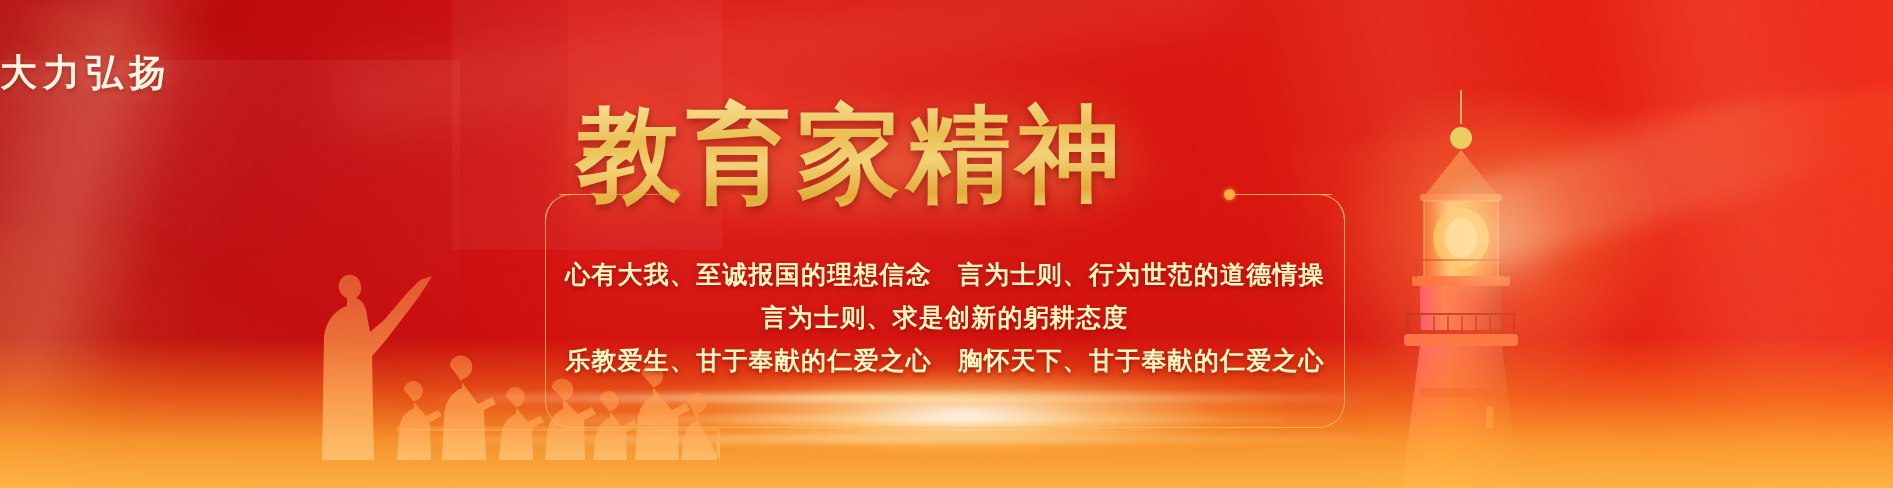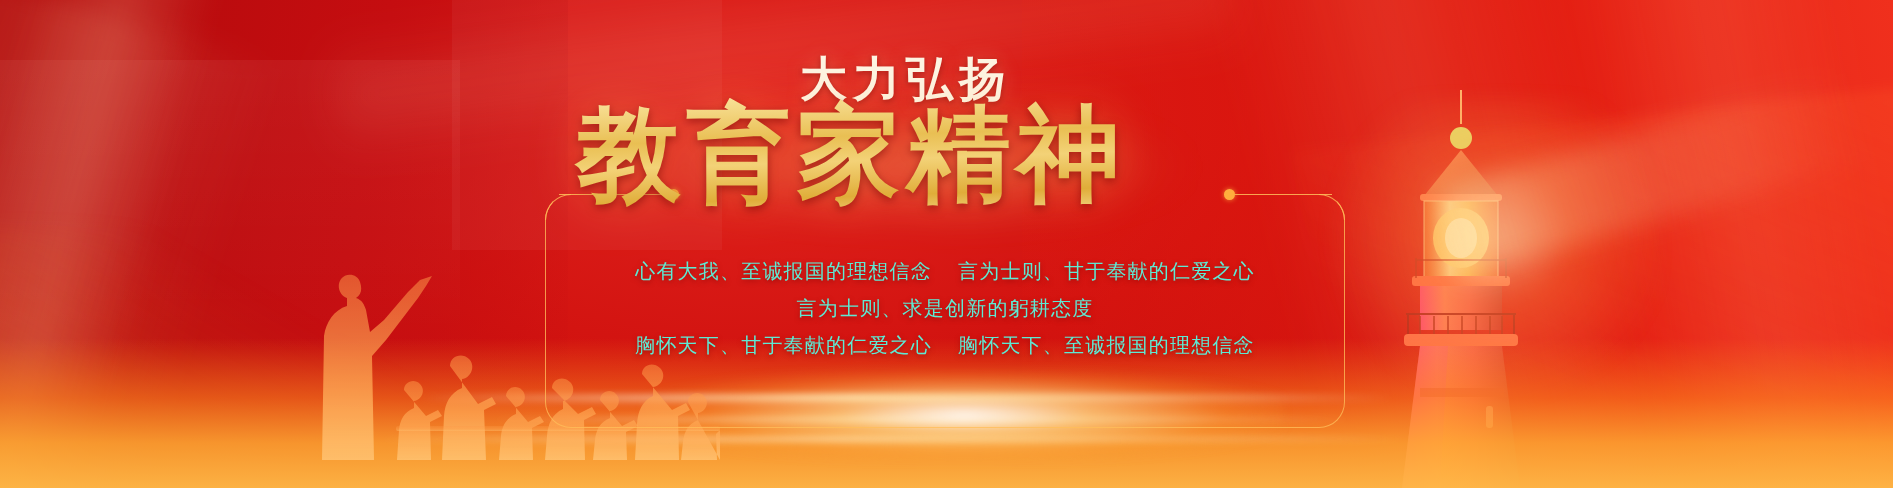--- a/index.html
+++ b/index.html
@@ -163,23 +163,22 @@
     background: #ffae3d;
     box-shadow: 0 0 5px rgba(255,170,60,.8);
   }
   .dot-left  { left: 668px; }
   .dot-right { left: 1224px; }
 
   
   .kicker {
     position: absolute;
     left: 0; right: 0; top: 48px;
-    text-align: center;
     padding-right: 81px;
-    font-size: 47px;
+    font-size: 37px;
     font-weight: bold;
     letter-spacing: 6px;
     color: #fdf4e2;
     text-shadow: 0 2px 6px rgba(120,0,0,.55), 0 0 18px rgba(255,200,150,.35);
   }
   .headline {
     position: absolute;
     left: 0; right: 0; top: 98px;
     text-align: center;
     padding-right: 190px;
@@ -214,24 +213,24 @@
     left: 545px; top: 258px;
     width: 800px;
   }
   .body-row {
     display: flex;
     justify-content: center;
     gap: 26px;
     margin-bottom: 10px;
   }
   .body-cell {
-    font-size: 20px;
-    font-weight: normal;
+    font-size: 25px;
+    font-weight: bold;
     letter-spacing: 1.2px;
-    color: #5eead4;
+    color: #fef9c3;
     white-space: nowrap;
     text-shadow: 0 2px 5px rgba(120,0,0,.6);
   }
 
   
   .people {
     position: absolute;
     left: 300px; bottom: 28px;
     width: 420px; height: 190px;
     opacity: .92;
@@ -372,24 +371,24 @@
   <div class="frame-dot dot-left"></div>
   <div class="frame-dot dot-right"></div>
 
   <div class="kicker">大力弘扬</div>
   <div class="headline-glow"></div>
   <div class="headline">教育家精神</div>
 
   <div class="body-lines">
     <div class="body-row">
       <span class="body-cell">心有大我、至诚报国的理想信念</span>
-      <span class="body-cell">言为士则、甘于奉献的仁爱之心</span>
+      <span class="body-cell">言为士则、行为世范的道德情操</span>
     </div>
     <div class="body-row">
       <span class="body-cell">言为士则、求是创新的躬耕态度</span>
     </div>
     <div class="body-row">
+      <span class="body-cell">乐教爱生、甘于奉献的仁爱之心</span>
       <span class="body-cell">胸怀天下、甘于奉献的仁爱之心</span>
-      <span class="body-cell">胸怀天下、至诚报国的理想信念</span>
     </div>
   </div>
 
 </div>
 
 </body></html>

